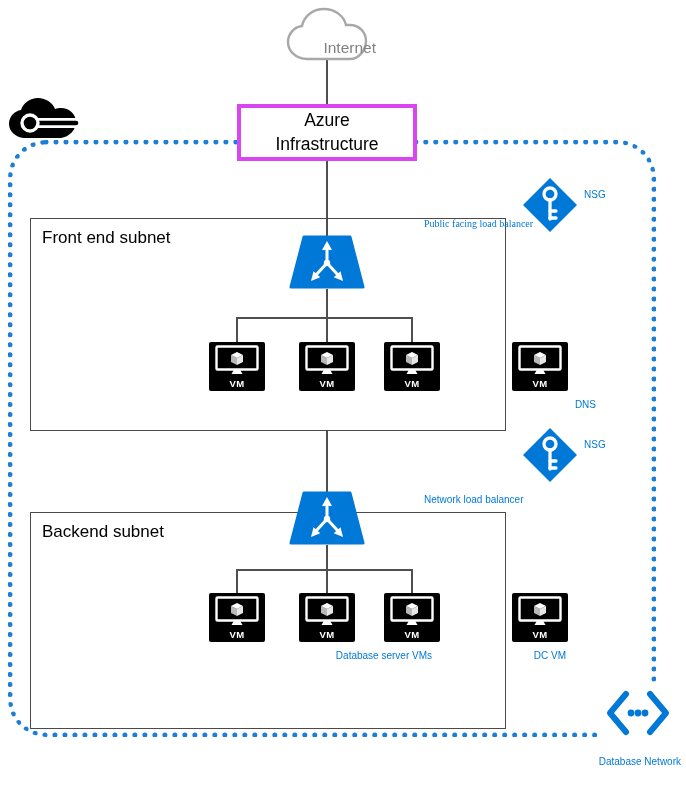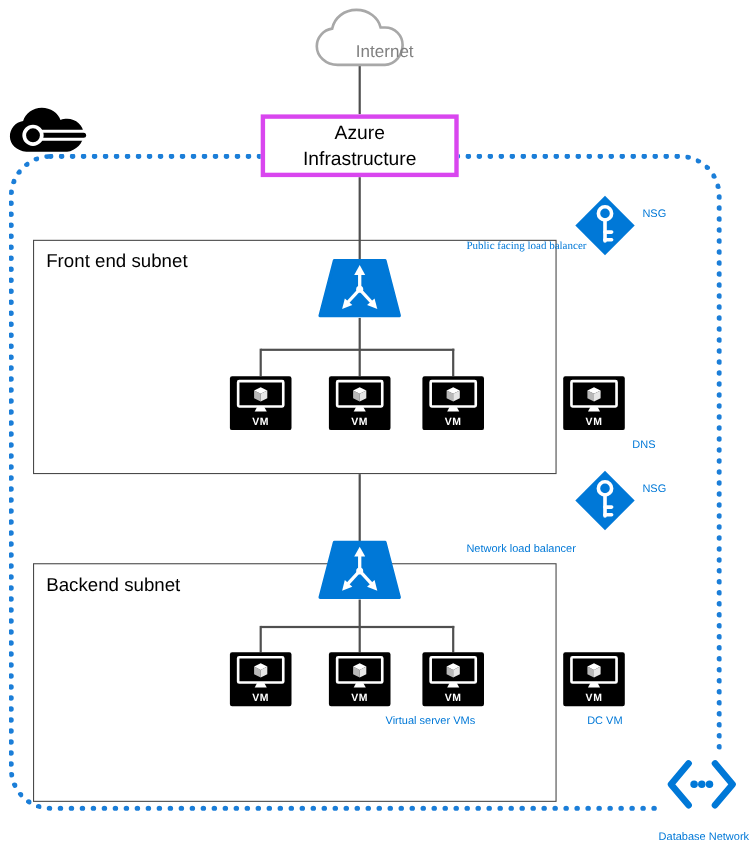--- a/index.html
+++ b/index.html
@@ -194,21 +194,21 @@
   <div class="vm" style="left:384px;top:593px;">
     <svg width="56" height="49" viewBox="0 0 56 49">
       <rect x="7.5" y="4.5" width="41" height="23" rx="1" fill="none" stroke="#fff" stroke-width="2.4"></rect>
       <polygon points="28,10 34,13 28,16 22,13" fill="#fff"></polygon>
       <polygon points="22,13 28,16 28,23 22,20" fill="#fff" opacity="0.72"></polygon>
       <polygon points="34,13 28,16 28,23 34,20" fill="#fff" opacity="0.9"></polygon>
       <polygon points="25,27.5 31,27.5 33.5,32 22.5,32" fill="#fff"></polygon>
     </svg>
     <span class="vm-badge">VM</span>
   </div>
-  <div class="blue-label center" style="left:222px;top:650px;width:210px;">Virtual server VMs</div>
+  <div class="blue-label center" style="left:222px;top:650px;width:210px;">Database server VMs</div>
 
   <div class="vm" style="left:512px;top:593px;">
     <svg width="56" height="49" viewBox="0 0 56 49">
       <rect x="7.5" y="4.5" width="41" height="23" rx="1" fill="none" stroke="#fff" stroke-width="2.4"></rect>
       <polygon points="28,10 34,13 28,16 22,13" fill="#fff"></polygon>
       <polygon points="22,13 28,16 28,23 22,20" fill="#fff" opacity="0.72"></polygon>
       <polygon points="34,13 28,16 28,23 34,20" fill="#fff" opacity="0.9"></polygon>
       <polygon points="25,27.5 31,27.5 33.5,32 22.5,32" fill="#fff"></polygon>
     </svg>
     <span class="vm-badge">VM</span>

